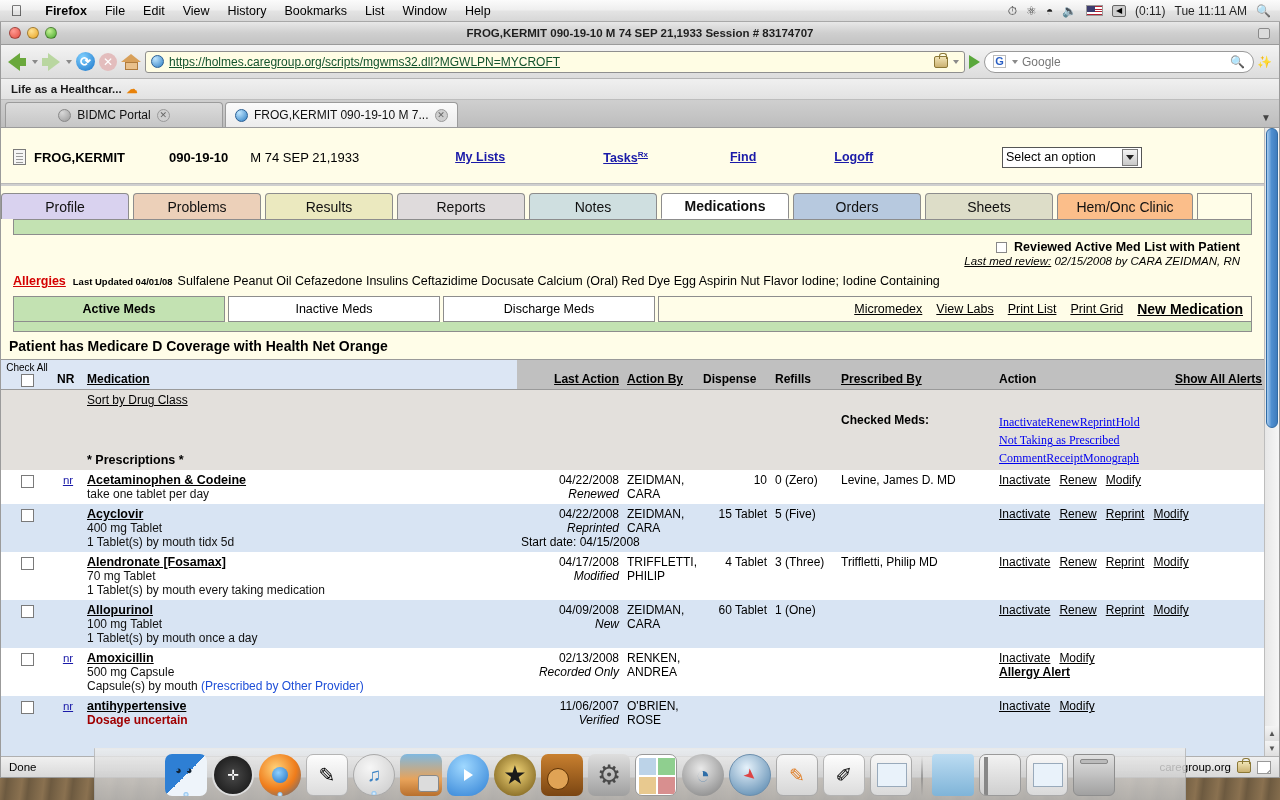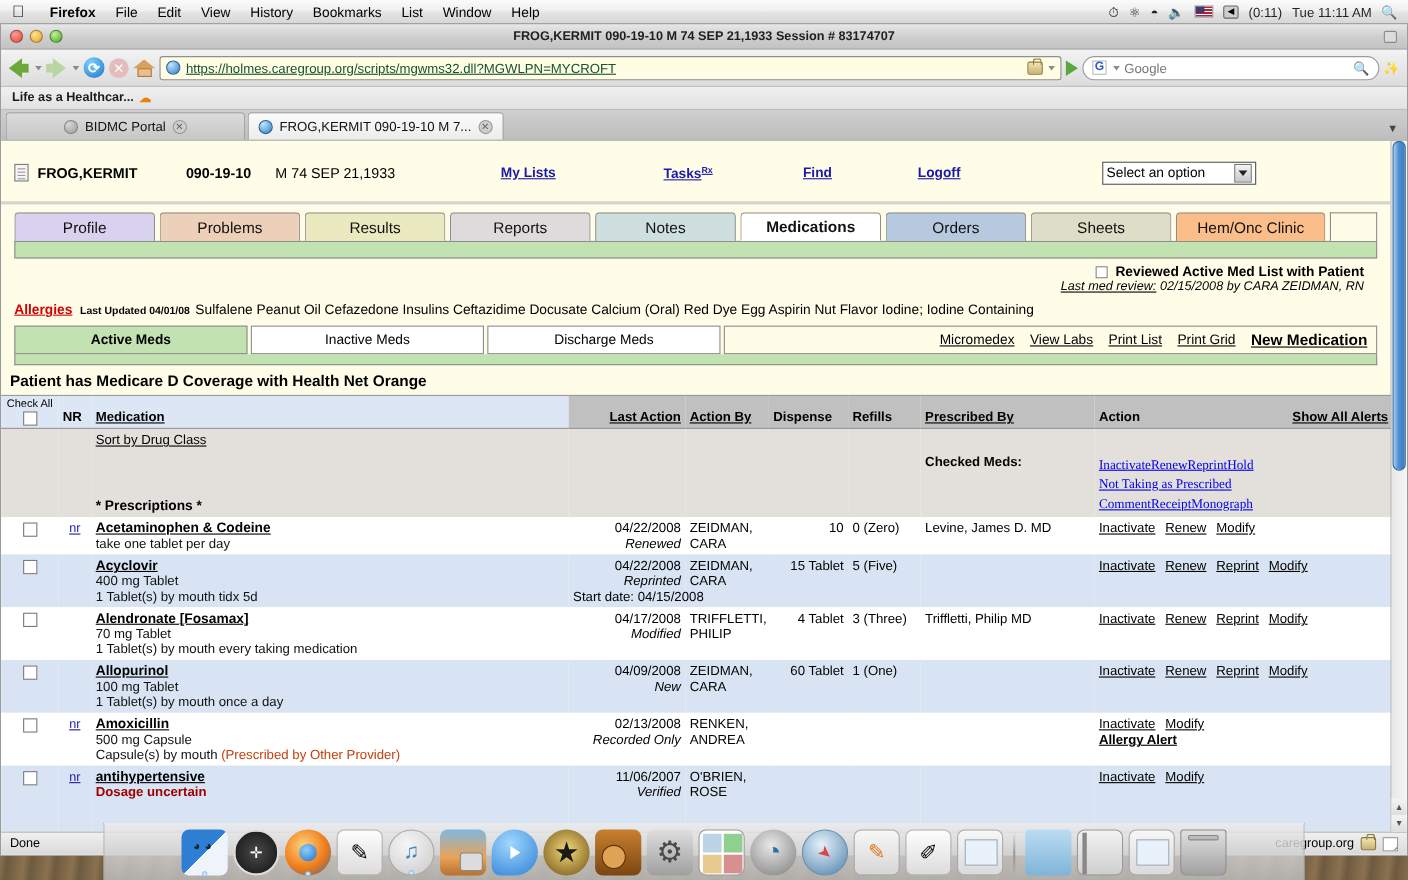--- a/index.html
+++ b/index.html
@@ -185,21 +185,21 @@
     display:flex;align-items:center;padding:0 3px;font-size:12.5px;color:#000;
   }
   #optsel .selbtn{margin-left:auto;width:16px;height:17px;background:linear-gradient(#f4f4f4,#c9c9c9);border:1px solid #7a7a7a;display:flex;align-items:center;justify-content:center;}
   #optsel .selbtn .c{width:0;height:0;border-left:4px solid transparent;border-right:4px solid transparent;border-top:5px solid #222;}
 
   .hline{height:1px;background:#b9b9b9;margin:0;}
   .hline2{height:2px;background:#cfcfcf;}
 
   
   #tabs-main{
-    display:flex; align-items:flex-end; gap:0; padding:6px 0 0 12px; background:#fffde8;
+    display:flex; align-items:flex-end; gap:0; padding:6px 0 0 0; background:#fffde8;
     height:33px;
   }
   .mtab{
     height:26px;min-width:128px;display:flex;align-items:center;justify-content:center;
     border:1px solid #8d8d8d;border-bottom:none;border-radius:4px 4px 0 0;
     font-size:14px;color:#111;margin-right:4px;
   }
   .mtab.sel{font-weight:bold;background:#fff;border-bottom:1px solid #fff;position:relative;z-index:3;}
   #tabs-spacer{flex:1;border:1px solid #8d8d8d;border-bottom:none;height:26px;background:#fffde8;margin-right:12px;}
   #greenbar{height:16px;background:#c3e2b2;border:1px solid #8d8d8d;margin:0 12px;}
@@ -257,21 +257,21 @@
   tr.band1 td{background:#d8e4f3;}
   tr.toolrow td{background:#e3e0dc;}
   tr.toolrow{font-size:12px;}
   .cellchk{width:13px;height:13px;border:1px solid #7a7a7a;background:#fff;margin:2px auto 0;}
   td.c-chk{text-align:center;}
   td.c-nr{text-align:center;}
   .nrlink{color:#1a1aa8;text-decoration:underline;font-size:11.5px;}
   .mname{font-weight:bold;text-decoration:underline;font-size:12.5px;color:#000;}
   .mline{font-size:12px;color:#111;}
   .mwarn{color:#a00000;font-weight:bold;font-size:12px;}
-  .mgray{color:#c2410c;font-size:12px;margin-top:44px;}
+  .mgray{color:#1d4ed8;font-size:12px;margin-top:44px;}
   td.c-la{text-align:right;}
   td.c-la .act{font-style:italic;}
   td.c-la .startd{white-space:nowrap;}
   td.c-ab{text-align:left;}
   td.c-dis{text-align:right;}
   td.c-ref{text-align:left;padding-left:8px;}
   td.c-pre{text-align:left;}
   td.c-act a{color:#000;text-decoration:underline;margin-right:9px;display:inline-block;font-size:12px;}
   td.c-act a.bold{font-weight:bold;}
   .sortlink{color:#000;text-decoration:underline;font-size:12px;}

